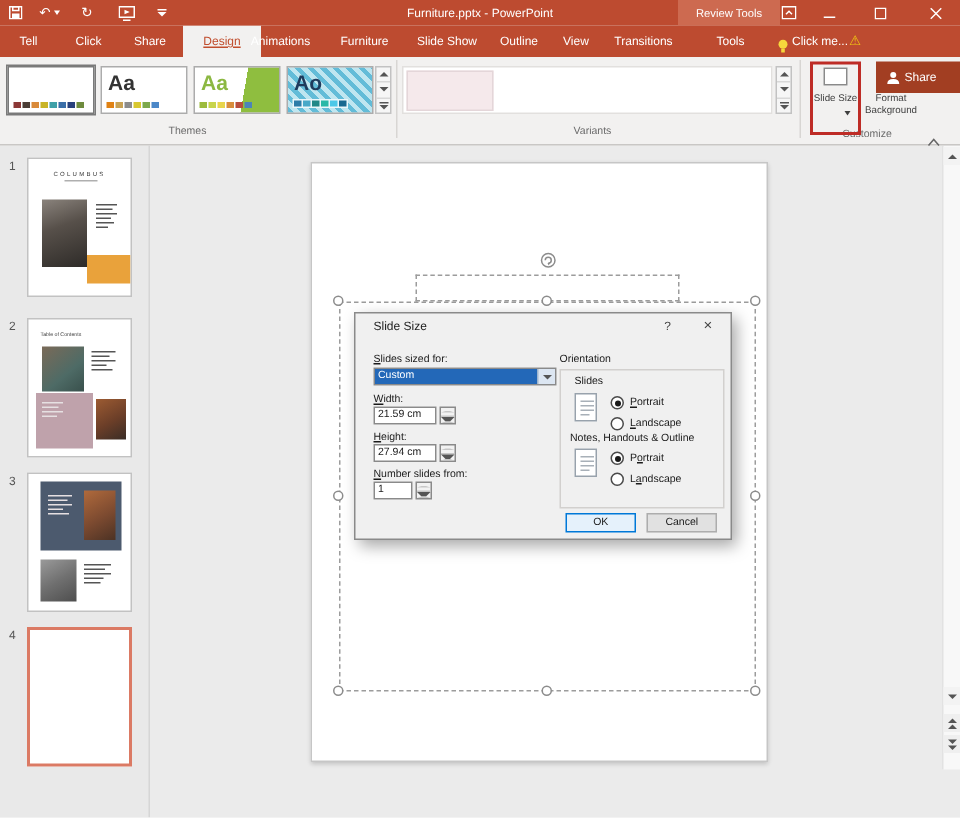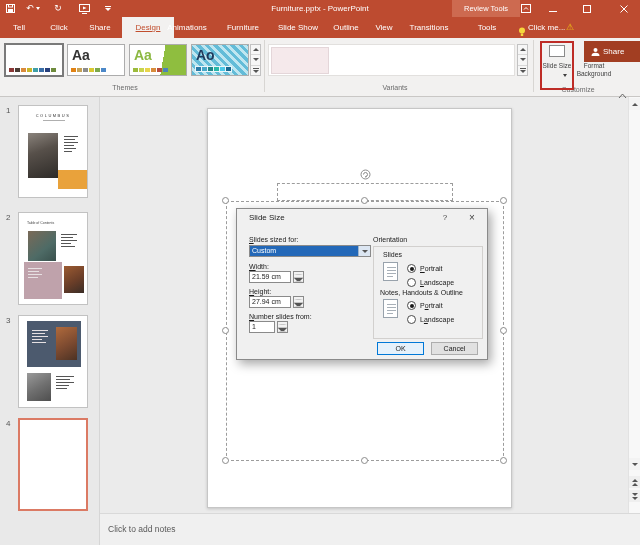--- a/index.html
+++ b/index.html
@@ -376,23 +376,20 @@
         </div>
     </div>
     <div class="sb" style="top:393px;background:#EFEFEF;">
       <div style="display:flex;flex-direction:column;gap:1px;">
           <div class="tri-dn"></div>
           <div class="tri-dn"></div>
         </div>
     </div>
   </div>
 
-  <div class="abs notes">
-    <div class="notes-text">Click to add notes</div>
-  </div>
 
   <div class="abs dialog">
     <div style="position:absolute;left:12px;top:4px;font-size:8px;">Slide Size</div>
     <div style="position:absolute;left:202px;top:4px;font-size:8px;color:#444;width:12px;text-align:center;">?</div>
     <div style="position:absolute;left:228px;top:3px;font-size:10px;color:#444;width:14px;text-align:center;">×</div>
 
     <div class="dlg-label" style="left:12px;top:27px;"><u>S</u>lides sized for:</div>
     <div class="field" style="left:12px;top:36px;width:122px;padding:0;">
       <div class="combo-sel">Custom</div>
       <div class="combo-arrow">

